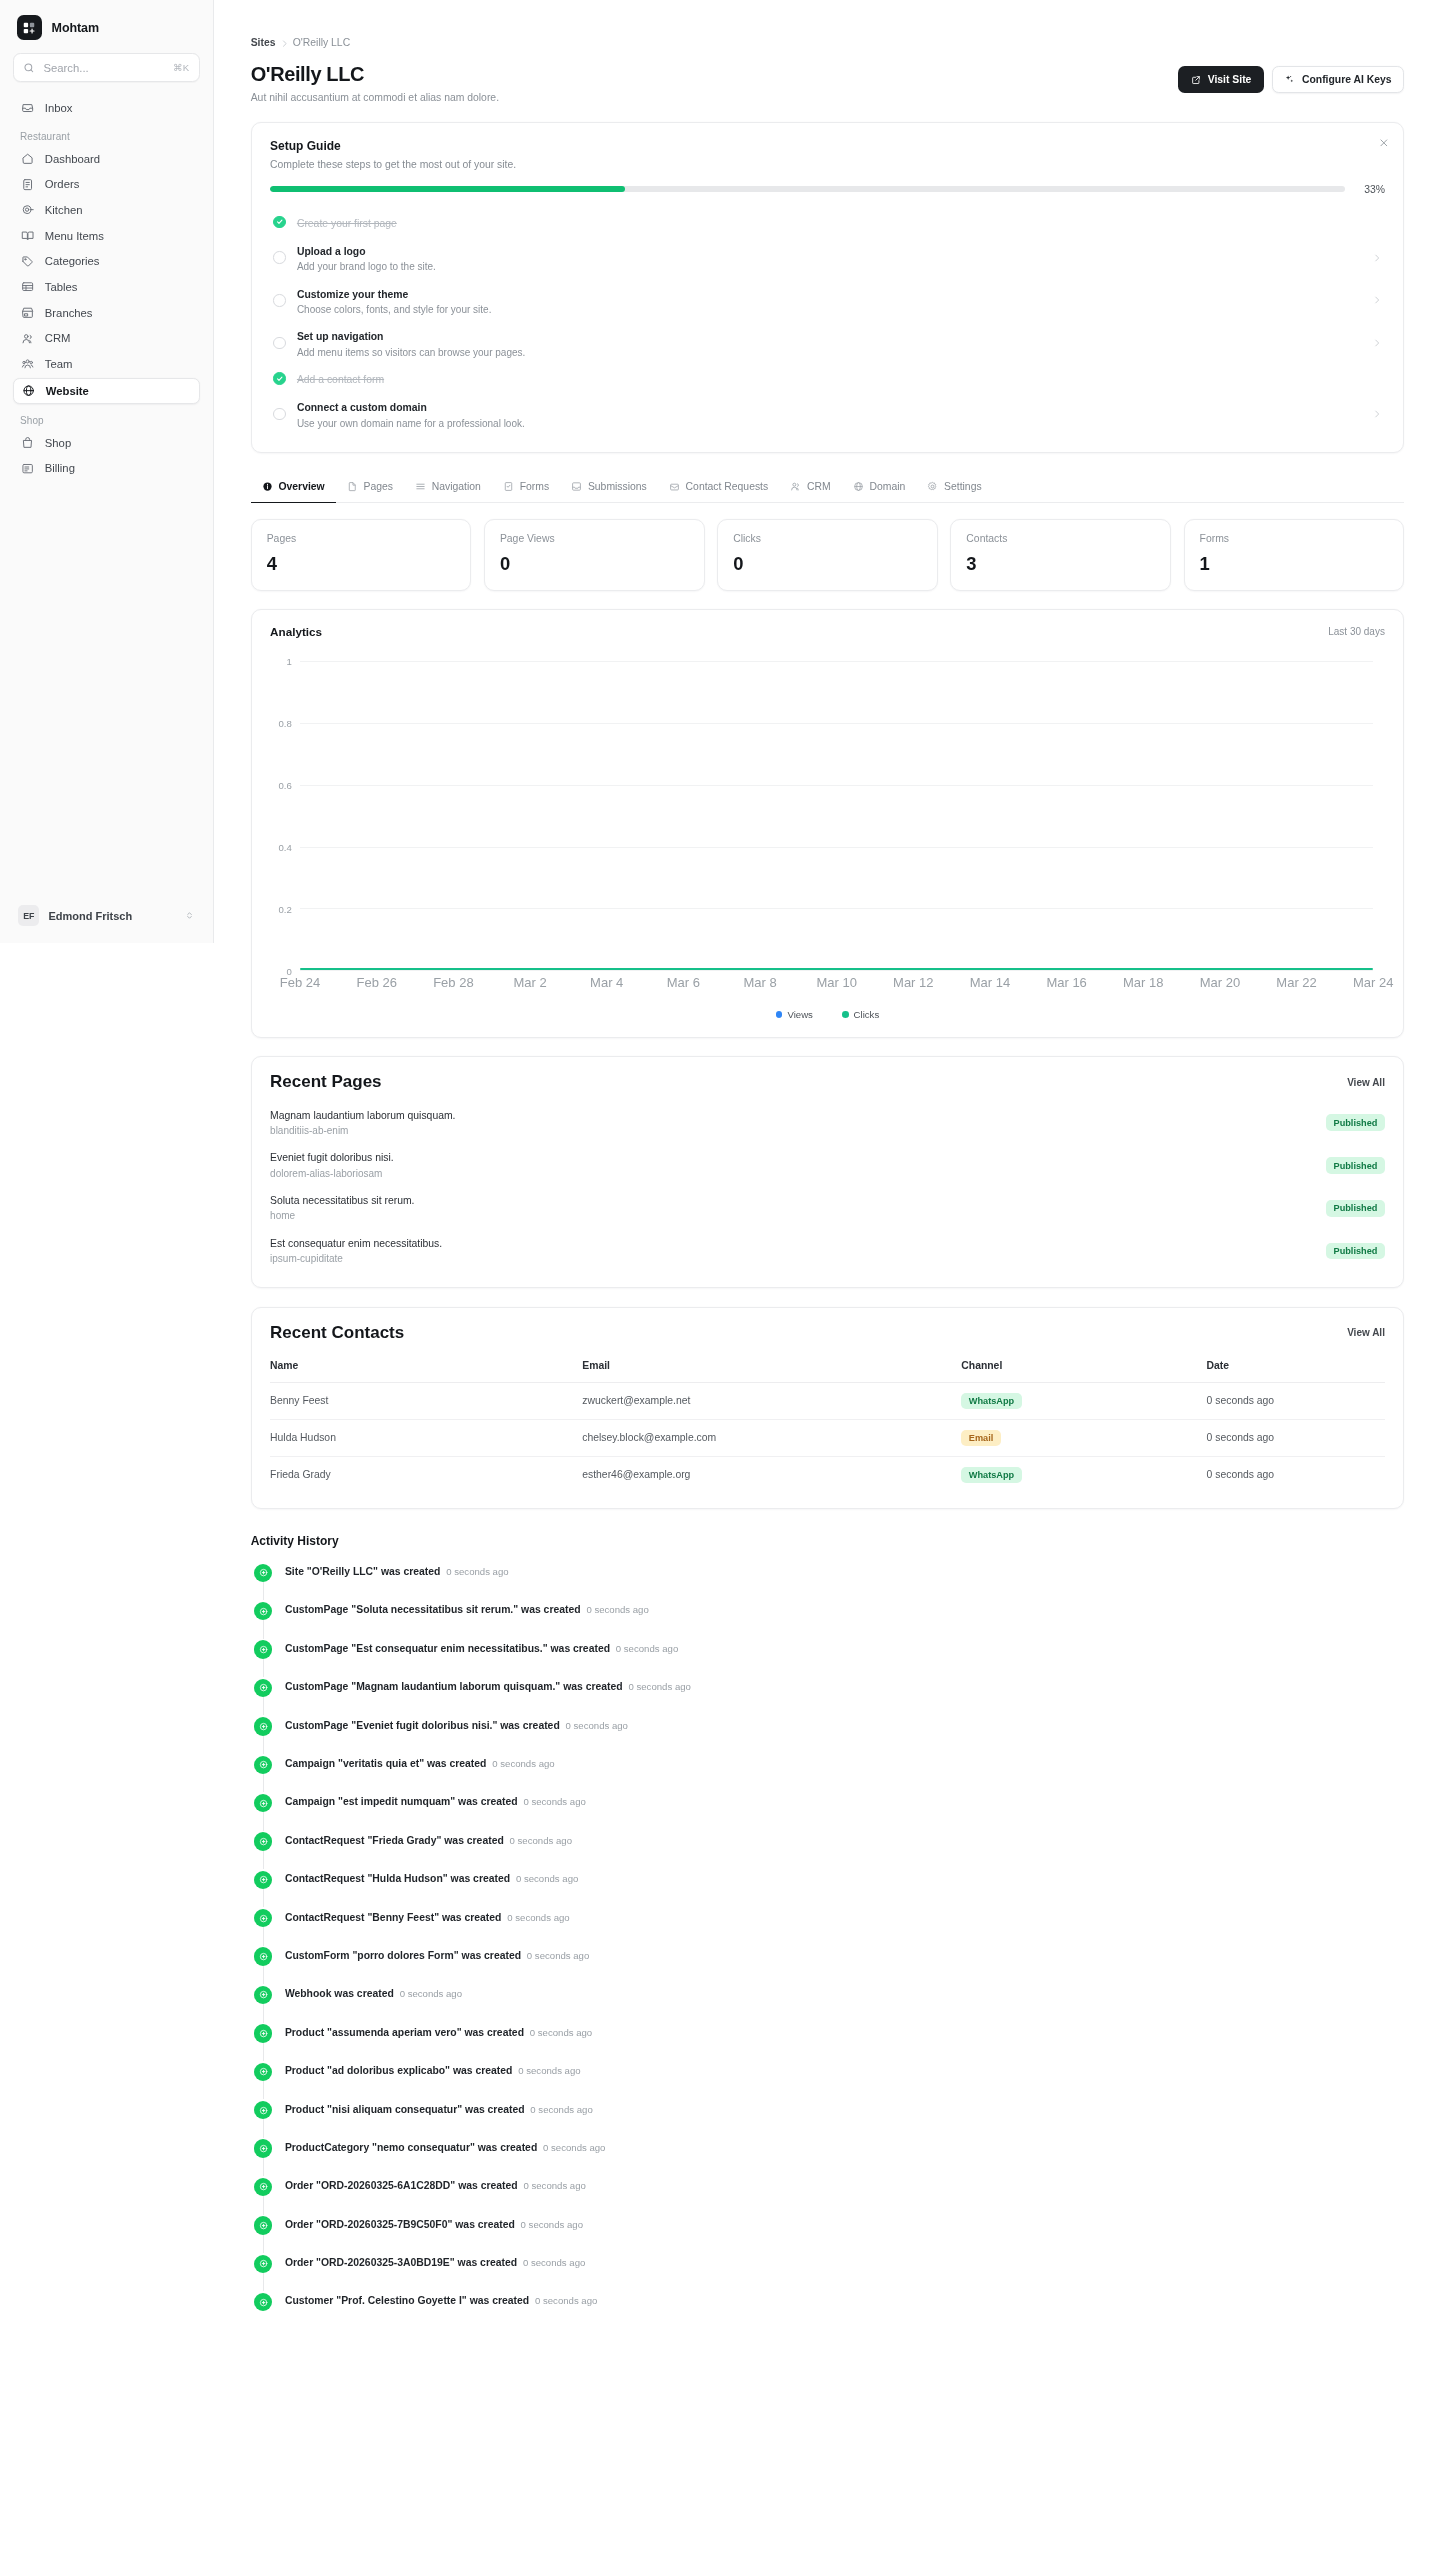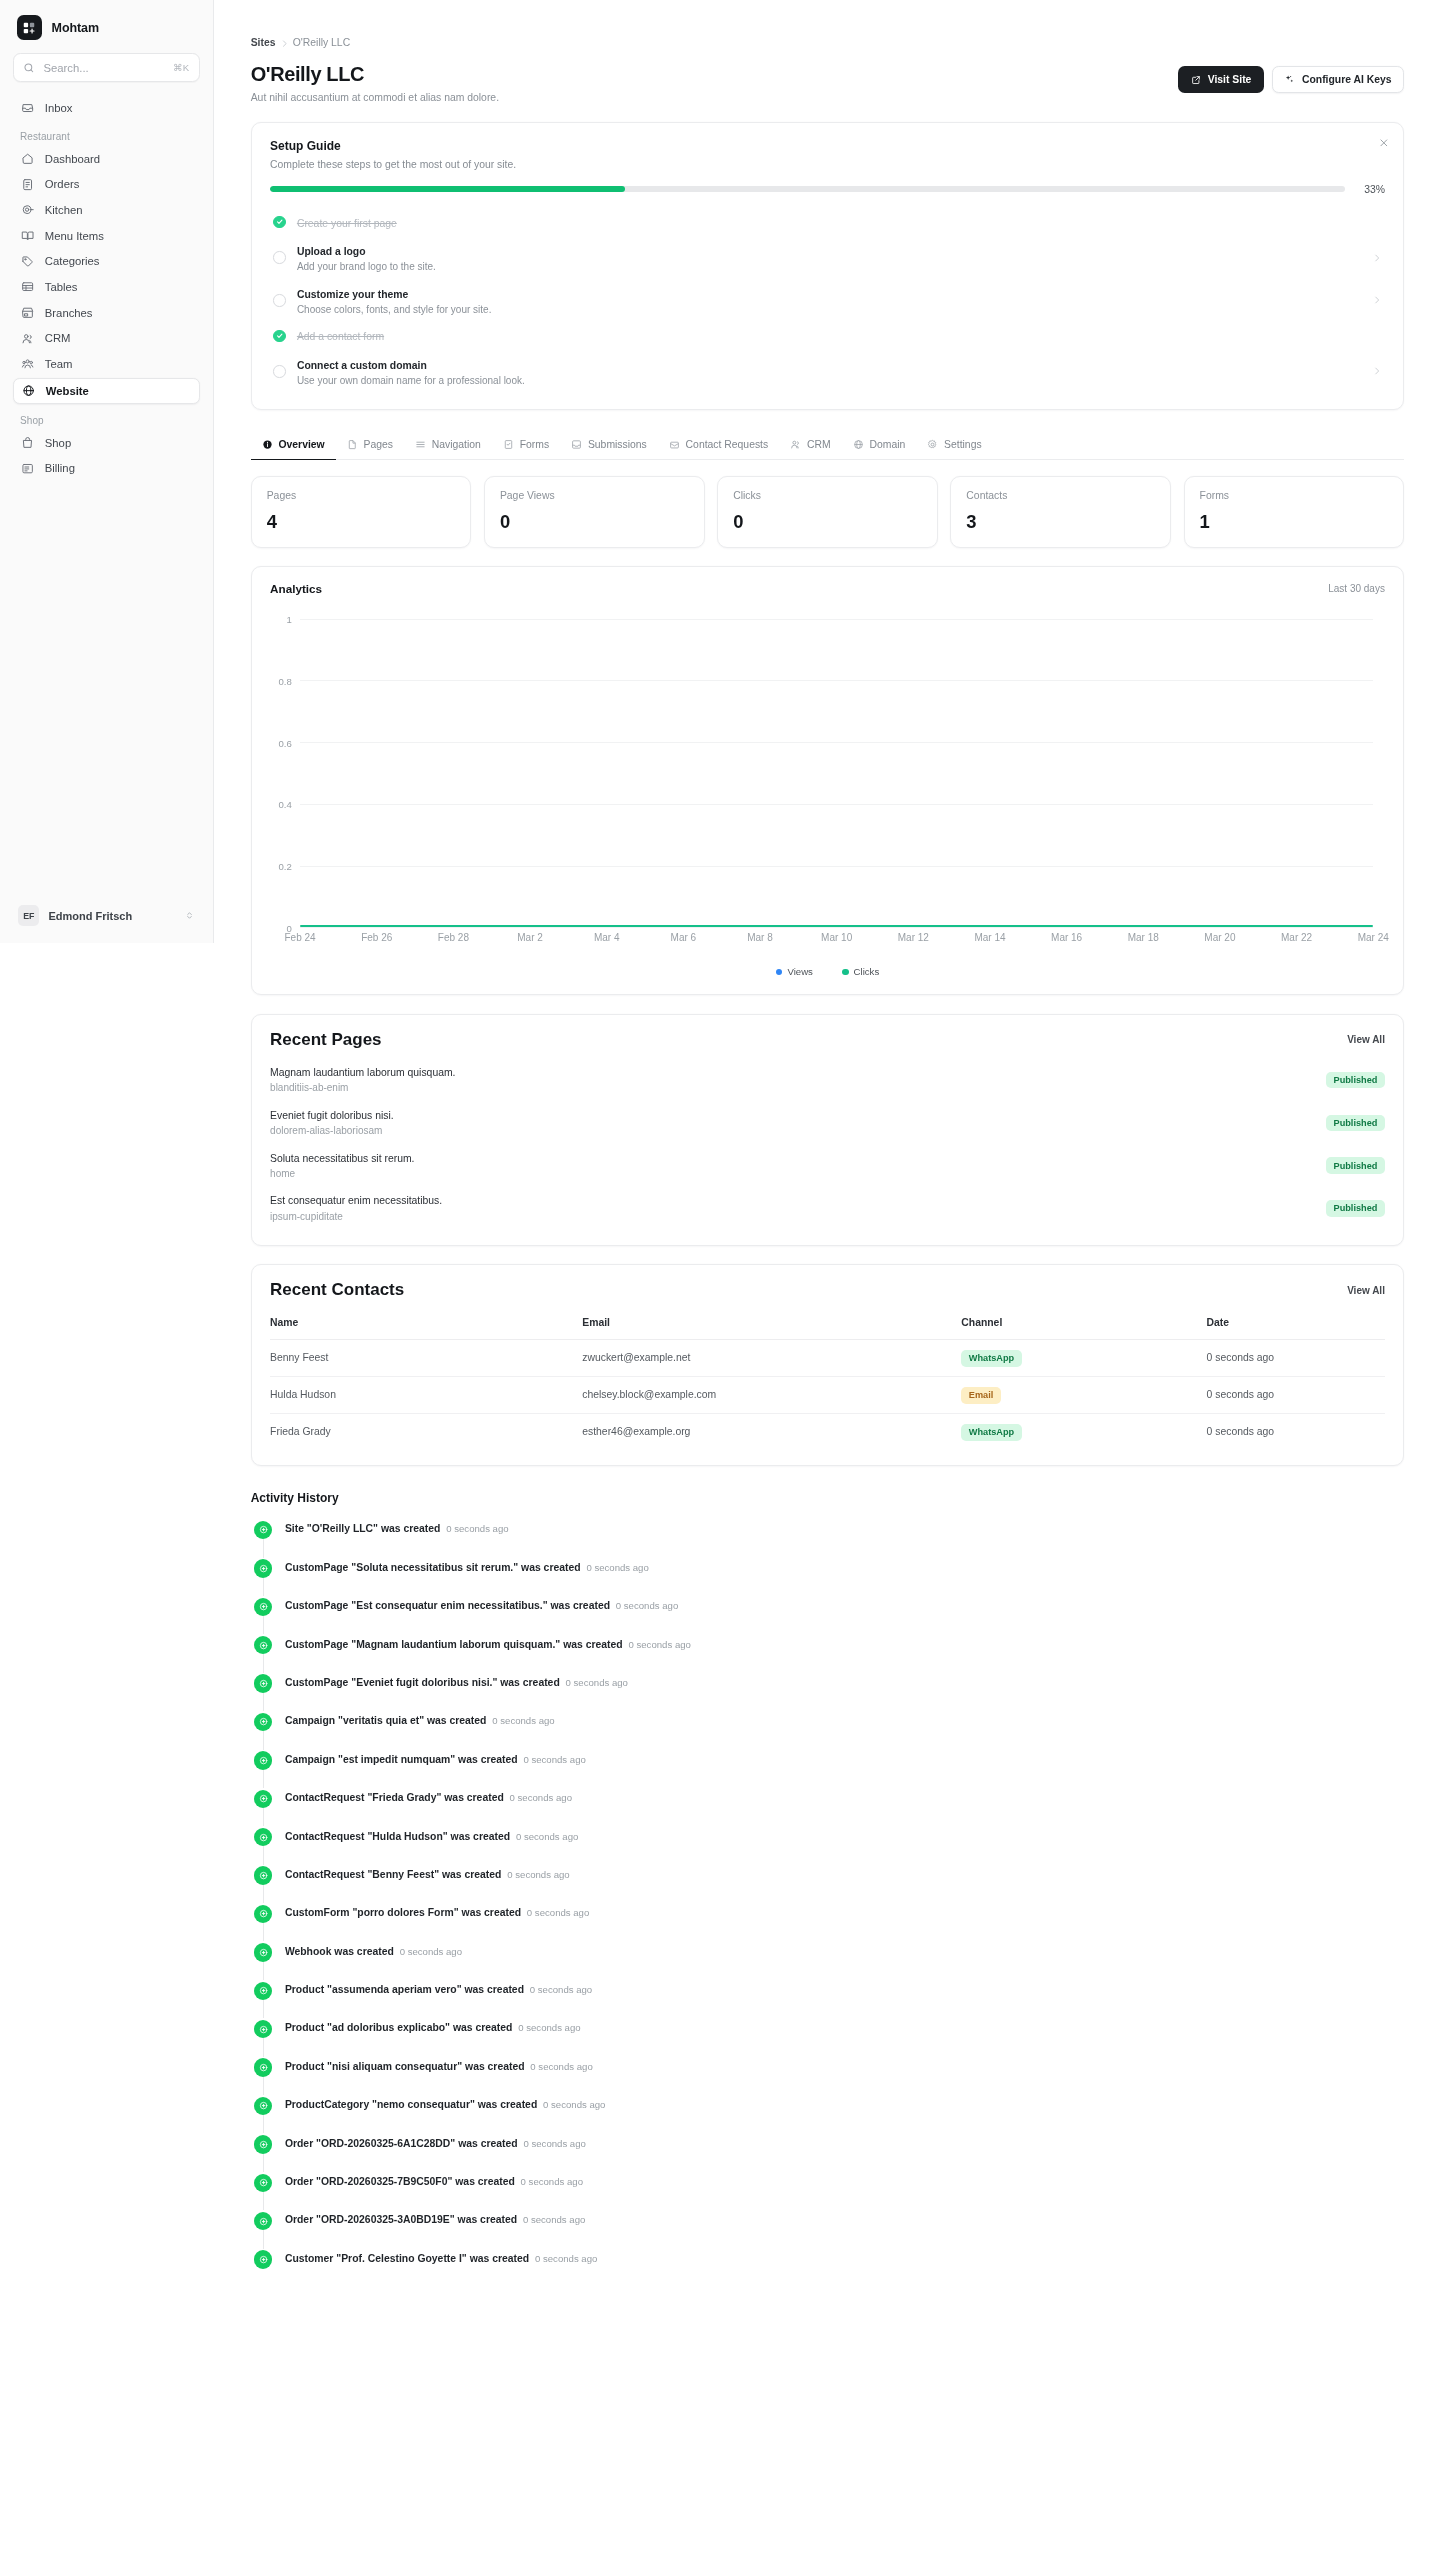--- a/index.html
+++ b/index.html
@@ -138,21 +138,21 @@
   .an-head { display: flex; align-items: center; justify-content: space-between; }
   .an-title { font-size: 11.7px; font-weight: 700; color: #14171b; }
   .an-range { font-size: 10px; color: #8b9198; }
   .chart-wrap { position: relative; height: 367px; margin-top: 15px; }
   .chart-plot { position: absolute; left: 30px; right: 11.7px; top: 8.3px; bottom: 50px; }
   .gridline { position: absolute; left: 0; right: 0; height: 0.8px; background: #f1f2f3; }
   .ytick { position: absolute; right: calc(100% + 8.3px); transform: translateY(-50%); font-size: 9.6px; color: #9aa0a6; white-space: nowrap; }
   .zero-line { position: absolute; left: 0; right: 0; bottom: 0; height: 2.1px; background: #15c08a; border-radius: 1.7px; }
   .zero-line.views { background: #2f86f6; opacity: 0; }
   .xaxis { position: absolute; left: 30px; right: 11.7px; bottom: 32px; height: 13.3px; }
-  .xtick { position: absolute; transform: translateX(-50%); font-size: 10px; color: #9aa0a6; white-space: nowrap; }
+  .xtick { position: absolute; transform: translateX(-50%); font-size: 13px; color: #9aa0a6; white-space: nowrap; }
   .legend { position: absolute; left: 0; right: 0; bottom: 0; display: flex; justify-content: center; gap: 29px; }
   .leg { display: flex; align-items: center; gap: 5px; font-size: 9.6px; color: #4d5258; cursor: pointer; }
   .leg-dot { width: 6.7px; height: 6.7px; border-radius: 50%; }
 
   
   .panel { margin: 18.4px 6.7px 0 6.7px; padding: 15px 18.4px 15px 18.4px; }
   .panel-head { display: flex; align-items: center; justify-content: space-between; margin-bottom: 9.2px; }
   .panel-title { font-size: 17px; font-weight: 700; color: #14171b; }
   .view-all { font-size: 10px; color: #44484e; font-weight: 600; cursor: pointer; }
   .pg-row { display: flex; align-items: center; justify-content: space-between; padding: 8.3px 0; }
@@ -437,20 +437,32 @@
                 <svg width="10" height="10" viewBox="0 0 24 24" fill="none" stroke="currentColor" stroke-width="2" stroke-linecap="round" stroke-linejoin="round">
                   <path d="M9 5l7 7-7 7"></path>
                 </svg>
               </span>
   </div>
   <div class="step">
     <span class="step-dot"></span>
     <span class="step-body">
       <span class="step-title">Customize your theme</span>
       <div class="step-desc">Choose colors, fonts, and style for your site.</div>
+    </span>
+    <span class="step-chev">
+                <svg width="10" height="10" viewBox="0 0 24 24" fill="none" stroke="currentColor" stroke-width="2" stroke-linecap="round" stroke-linejoin="round">
+                  <path d="M9 5l7 7-7 7"></path>
+                </svg>
+              </span>
+  </div>
+  <div class="step">
+    <span class="step-dot"></span>
+    <span class="step-body">
+      <span class="step-title">Set up navigation</span>
+      <div class="step-desc">Add menu items so visitors can browse your pages.</div>
     </span>
     <span class="step-chev">
                 <svg width="10" height="10" viewBox="0 0 24 24" fill="none" stroke="currentColor" stroke-width="2" stroke-linecap="round" stroke-linejoin="round">
                   <path d="M9 5l7 7-7 7"></path>
                 </svg>
               </span>
   </div>
   <div class="step done">
     <span class="step-dot done">
                 <svg width="7.5" height="7.5" viewBox="0 0 24 24" fill="none" stroke="#fff" stroke-width="3.4" stroke-linecap="round" stroke-linejoin="round">

